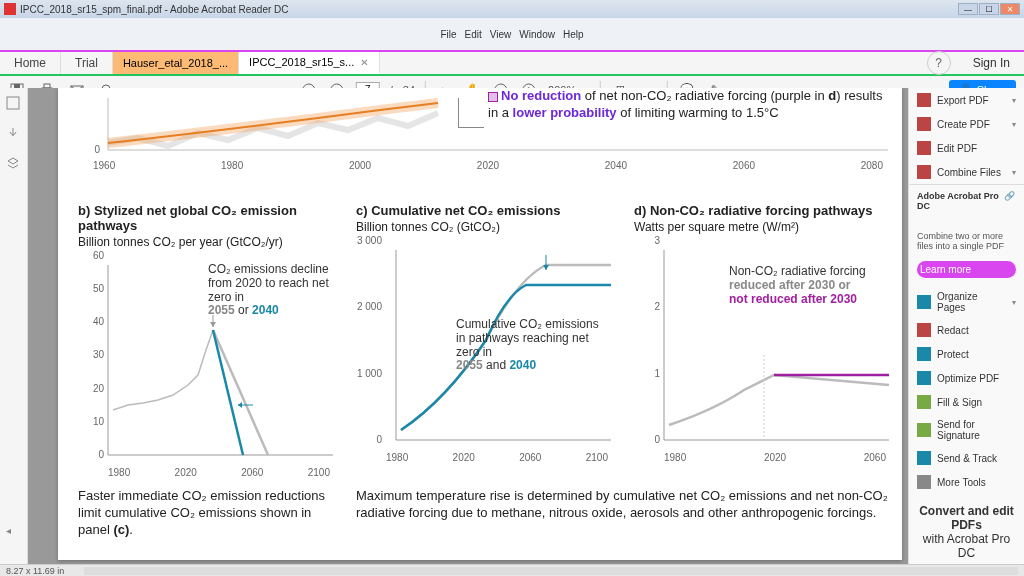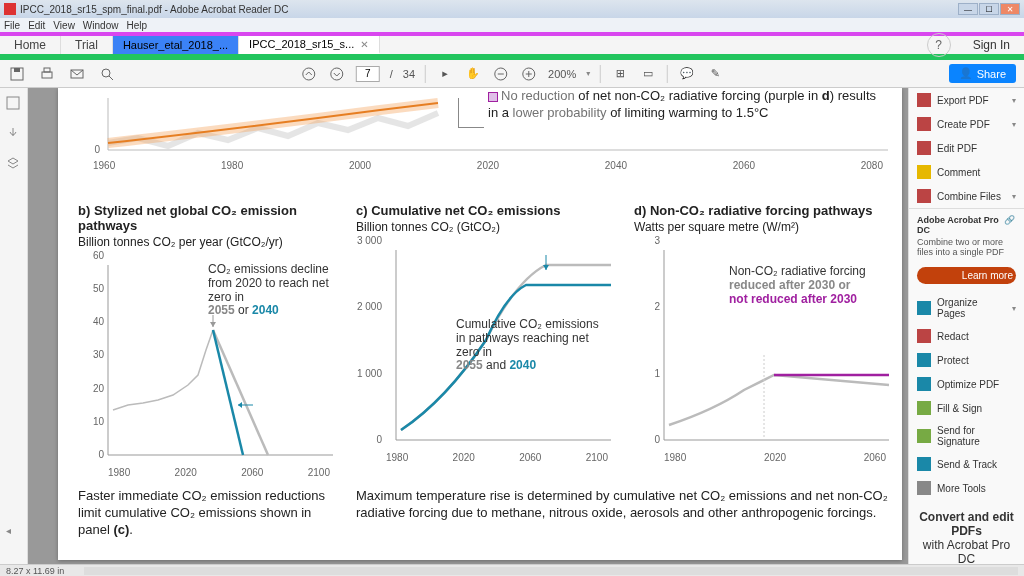--- a/index.html
+++ b/index.html
@@ -7,26 +7,26 @@
 
 
 .titlebar { height: 18px; background: linear-gradient(#dde5ee,#c8d6e8); display: flex; align-items: center; padding: 0 4px; font-size: 10px; }
 .titlebar .icon { width: 12px; height: 12px; background: #d33; margin-right: 4px; }
 .titlebar .title { flex: 1; color: #333; }
 .titlebar .winbtns { display: flex; gap: 1px; }
 .titlebar .winbtn { width: 20px; height: 12px; background: #c8d6e8; border: 1px solid #9db0c8; display: flex; align-items: center; justify-content: center; font-size: 8px; }
 .titlebar .winbtn.close { background: #e86; color: #fff; }
 
 
-.menubar { height: 18px; background: #eef2f7; display: flex; align-items: center; padding: 0 4px; font-size: 10px; gap: 8px; color: #333; border-bottom: 4px solid #d946ef; }
-
-
-.tabbar { height: 24px; background: #f5f5f5; border-bottom: 6px solid #22c55e; display: flex; align-items: center; }
+.menubar { height: 18px; background: #eef2f7; display: flex; align-items: center; padding: 16px 4px; font-size: 10px; gap: 8px; color: #333; border-bottom: 2px solid #d946ef; justify-content: center; }
+
+
+.tabbar { height: 24px; background: #f5f5f5; border-bottom: 2px solid #22c55e; display: flex; align-items: center; }
 .tabbar .hometab { padding: 0 14px; height: 100%; display: flex; align-items: center; font-size: 12px; color: #444; border-right: 1px solid #ddd; }
-.tabbar .doctab { height: 100%; display: flex; align-items: center; padding: 0 10px; font-size: 11px; border-right: 1px solid #ddd; background: #3b82f6; position: relative; }
+.tabbar .doctab { height: 100%; display: flex; align-items: center; padding: 0 10px; font-size: 11px; border-right: 1px solid #ddd; background: #fdba74; position: relative; }
 .tabbar .doctab.active { background: #fff; border-bottom: 2px solid #fff; }
 .tabbar .doctab .x { margin-left: 6px; color: #888; font-size: 10px; }
 .tabbar .spacer { flex: 1; }
 .tabbar .help { width: 24px; height: 24px; display: flex; align-items: center; justify-content: center; color: #666; border: 1px solid #ccc; border-radius: 50%; font-size: 12px; margin-right: 8px; }
 .tabbar .signin { padding: 0 14px; font-size: 12px; color: #333; }
 
 
 .toolbar { height: 28px; background: #f5f5f5; border-bottom: 1px solid #ccc; display: flex; align-items: center; padding: 0 8px; gap: 12px; font-size: 11px; color: #555; position: relative; }
 .toolbar .tbtn { width: 18px; height: 18px; display: flex; align-items: center; justify-content: center; position: relative; }
 .toolbar .sep { width: 1px; height: 18px; background: #ccc; }
@@ -41,36 +41,36 @@
 .leftrail .collapse { position: absolute; bottom: 28px; left: 6px; font-size: 10px; color: #888; }
 
 .docview { flex: 1; background: #999; position: relative; overflow: hidden; }
 .page { position: absolute; left: 30px; right: 6px; top: 0; bottom: 4px; background: #fff; box-shadow: 0 1px 4px rgba(0,0,0,.3); overflow: hidden; }
 
 .rightpanel { width: 116px; background: #f9f9f9; border-left: 1px solid #ddd; display: flex; flex-direction: column; font-size: 10px; }
 .rightpanel .tool { display: flex; align-items: center; gap: 6px; padding: 5px 8px; color: #333; }
 .rightpanel .tool .ticon { width: 14px; height: 14px; flex-shrink: 0; }
 .rightpanel .chev { margin-left: auto; color: #888; font-size: 8px; }
 .rightpanel .promo { padding: 6px 8px; font-size: 9px; color: #555; border-top: 1px solid #ddd; }
-.rightpanel .promo .ptitle { font-weight: 600; color: #333; margin-bottom: 2px; display: flex; justify-content: center; }
-.rightpanel .learn { margin: 4px 8px; background: #c2410c; color: #fff; text-align: right; padding: 3px; border-radius: 10px; font-size: 10px; }
+.rightpanel .promo .ptitle { font-weight: 600; color: #333; margin-bottom: 20px; display: flex; justify-content: center; }
+.rightpanel .learn { margin: 4px 8px; background: #d946ef; color: #fff; text-align: left; padding: 3px; border-radius: 10px; font-size: 10px; }
 .rightpanel .divider { height: 1px; background: #ddd; margin: 2px 0; }
 .rightpanel .bottompromo { margin-top: auto; text-align: center; padding: 10px 6px; font-size: 12px; color: #333; }
 .rightpanel .bottompromo .link { color: #0a84ff; margin-top: 4px; }
 
 
 .statusbar { position: absolute; bottom: 0; left: 0; right: 0; height: 12px; background: #e8e8e8; border-top: 1px solid #ccc; font-size: 9px; color: #555; padding: 0 6px; display: flex; align-items: center; }
 .statusbar .hscroll { flex: 1; margin-left: 20px; height: 8px; background: #ddd; position: relative; }
 
 
 .page { font-family: Georgia, 'Times New Roman', serif; color: #222; }
 .topchart { position: absolute; left: 20px; top: 0; width: 820px; height: 85px; }
 .topchart svg { width: 100%; height: 100%; }
 .topnote { position: absolute; left: 430px; top: 0; width: 400px; font-size: 13px; line-height: 1.3; }
-.topnote .purple { color: #737373; font-weight: 400; }
+.topnote .purple { color: #6d28d9; font-weight: 700; }
 .topnote .bracket { position: absolute; left: -30px; top: 10px; width: 26px; height: 30px; border-left: 1px solid #888; border-bottom: 1px solid #888; }
 .topnote .sq { display: inline-block; width: 10px; height: 10px; background: #e0c0e8; border: 1px solid #a020a0; vertical-align: middle; margin-right: 3px; }
 
 .xticks { position: absolute; left: 20px; top: 72px; width: 820px; display: flex; justify-content: space-between; font-size: 10px; color: #666; padding: 0 15px; }
 
 .charts { position: absolute; top: 115px; left: 20px; width: 820px; display: flex; gap: 18px; }
 .chartcol { position: relative; }
 .chartcol.b { width: 260px; }
 .chartcol.c { width: 260px; }
 .chartcol.d { width: 260px; }
@@ -367,24 +367,20 @@
         <div class="tool">
           <div class="ticon" style="background:#b44"></div>
           <span>Create PDF</span>
           <span class="chev">▾</span>
         </div>
         <div class="tool">
           <div class="ticon" style="background:#b44"></div>
           <span>Edit PDF</span>
         </div>
         <div class="tool">
-          <div class="ticon" style="background:#e6b800"></div>
-          <span>Comment</span>
-        </div>
-        <div class="tool">
           <div class="ticon" style="background:#b44"></div>
           <span>Combine Files</span>
           <span class="chev">▾</span>
         </div>
       </div>
     <div class="promo">
       <div class="ptitle">
           <span>Adobe Acrobat Pro DC</span>
           <span>🔗</span>
         </div>

